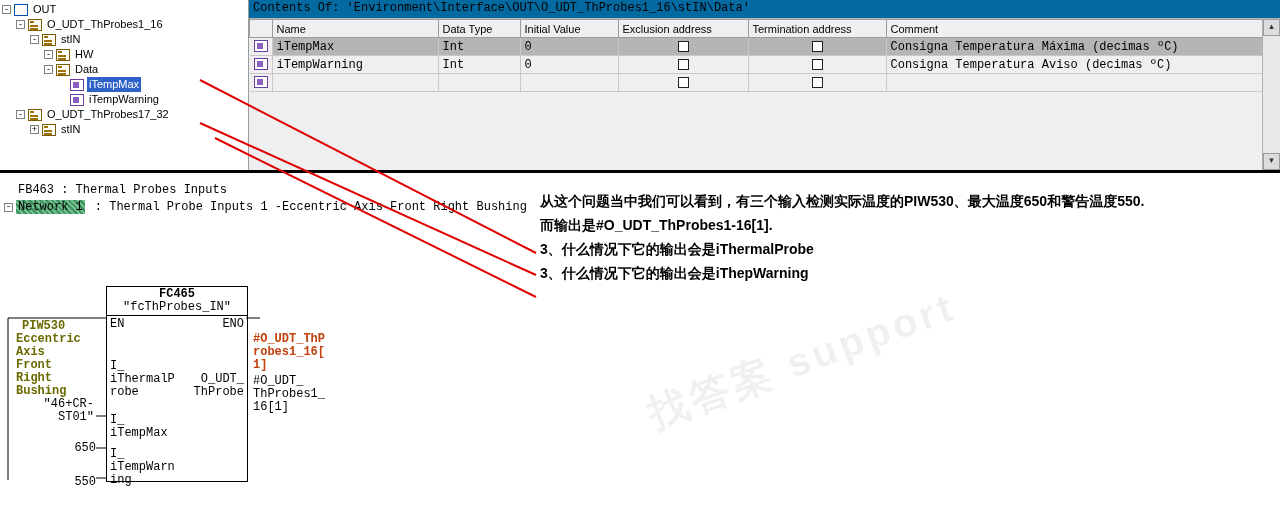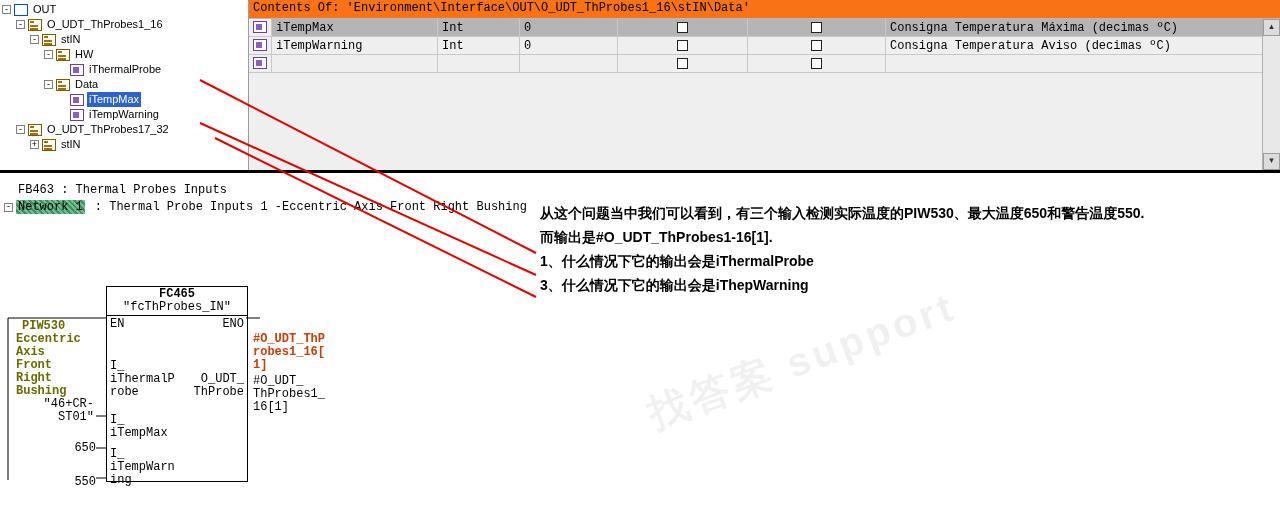--- a/index.html
+++ b/index.html
@@ -13,21 +13,21 @@
   .ticon{display:inline-block;width:14px;height:12px;margin-right:3px}
   .ti-struct{background:linear-gradient(#fff,#fff);border:1px solid #7a5c00;box-sizing:border-box;position:relative}
   .ti-struct::before{content:"";position:absolute;left:1px;top:1px;width:4px;height:2px;background:#a07000}
   .ti-struct::after{content:"";position:absolute;left:1px;top:5px;width:8px;height:2px;background:#a07000;box-shadow:0 3px 0 #a07000}
   .ti-db{background:#fff;border:1px solid #0050b0;box-sizing:border-box}
   .ti-var{background:#fff;border:1px solid #6a3fa0;box-sizing:border-box;position:relative}
   .ti-var::before{content:"";position:absolute;left:2px;top:2px;width:6px;height:6px;background:#8a5fc0}
   .tlabel{padding:0 2px}
   .sel{background:#2f62c9;color:#fff}
   .right-pane{flex:1;display:flex;flex-direction:column;background:#efefef}
-  .path-bar{height:16px;padding:1px 4px;background:#f97316;border-bottom:1px solid #b8b8b8;font-family:"Courier New",monospace;font-size:12px;color:#000}
+  .path-bar{height:16px;padding:1px 4px;background:#0369a1;border-bottom:1px solid #b8b8b8;font-family:"Courier New",monospace;font-size:12px;color:#000}
   .grid{flex:1;background:#efefef;position:relative}
   table.dt{border-collapse:collapse;width:100%;font-family:"Courier New",monospace;font-size:12px}
   table.dt th{background:#efefef;border:1px solid #9c9c9c;padding:1px 4px;font-weight:normal;text-align:left;white-space:nowrap;color:#000;font-family:Tahoma,sans-serif;font-size:11px;height:15px}
   table.dt td{border-right:1px solid #c8c8c8;border-bottom:1px solid #c8c8c8;padding:1px 4px;height:15px;white-space:nowrap;vertical-align:middle}
   tr.row-sel td{background:#b5b5b5}
   tr.row-norm td{background:#efefef}
   .rowicon{display:inline-block;width:14px;height:12px;background:#fff;border:1px solid #6a3fa0;box-sizing:border-box;position:relative;vertical-align:middle}
   .rowicon::before{content:"";position:absolute;left:2px;top:2px;width:6px;height:6px;background:#8a5fc0}
   .cb{display:inline-block;width:11px;height:11px;border:1px solid #222;background:#fff;box-sizing:border-box;vertical-align:middle}
   .vscroll{position:absolute;right:0;top:0;width:17px;height:100%;background:#e8e8e8;border-left:1px solid #b0b0b0}
@@ -76,26 +76,20 @@
           <span class="ticon ti-struct"></span>
           <span class="tlabel">stIN</span>
         </div>
       <div class="tree-row">
           <span class="sp" style="width:42px"></span>
           <span class="exp">-</span>
           <span class="ticon ti-struct"></span>
           <span class="tlabel">HW</span>
         </div>
       <div class="tree-row">
-          <span class="sp" style="width:56px"></span>
-          <span class="noexp"></span>
-          <span class="ticon ti-var"></span>
-          <span class="tlabel">iThermalProbe</span>
-        </div>
-      <div class="tree-row">
           <span class="sp" style="width:42px"></span>
           <span class="exp">-</span>
           <span class="ticon ti-struct"></span>
           <span class="tlabel">Data</span>
         </div>
       <div class="tree-row">
           <span class="sp" style="width:56px"></span>
           <span class="noexp"></span>
           <span class="ticon ti-var"></span>
           <span class="tlabel sel">iTempMax</span>
@@ -128,20 +122,29 @@
         <colgroup>
             <col style="width:22px">
             <col style="width:166px">
             <col style="width:82px">
             <col style="width:98px">
             <col style="width:130px">
             <col style="width:138px">
             <col>
           </colgroup>
         <tbody>
+            <tr>
+          <th></th>
+          <th>Name</th>
+          <th>Data Type</th>
+          <th>Initial Value</th>
+          <th>Exclusion address</th>
+          <th>Termination address</th>
+          <th>Comment</th>
+        </tr>
         <tr class="row-sel">
           <td style="background:#efefef"><span class="rowicon"></span></td>
           <td>iTempMax</td>
           <td>Int</td>
           <td>0</td>
           <td style="text-align:center"><span class="cb"></span></td>
           <td style="text-align:center"><span class="cb"></span></td>
           <td>Consigna Temperatura Máxima (decimas ºC)</td>
         </tr>
         <tr class="row-norm">
@@ -232,19 +235,19 @@
       <line x1="246" y1="98" x2="260" y2="98" stroke="#000"></line>
     </svg>
   </div>
 
   <svg class="lines" width="1280" height="338" style="top:-170px">
     <line x1="200" y1="77" x2="536" y2="250" stroke="#e00000" stroke-width="2"></line>
     <line x1="200" y1="120" x2="536" y2="272" stroke="#e00000" stroke-width="2"></line>
     <line x1="215" y1="135" x2="536" y2="294" stroke="#e00000" stroke-width="2"></line>
   </svg>
 
-  <div class="annotation" style="top:28px">
+  <div class="annotation" style="top:16px">
     <div>从这个问题当中我们可以看到，有三个输入检测实际温度的PIW530、最大温度650和警告温度550.</div>
     <div>而输出是#O_UDT_ThProbes1-16[1].</div>
-    <div>1、什么情况下它的输出会是iThermalProbe</div>
+    <div>3、什么情况下它的输出会是iThermalProbe</div>
     <div>3、什么情况下它的输出会是iThepWarning</div>
   </div>
 </div>
 
 </body></html>

